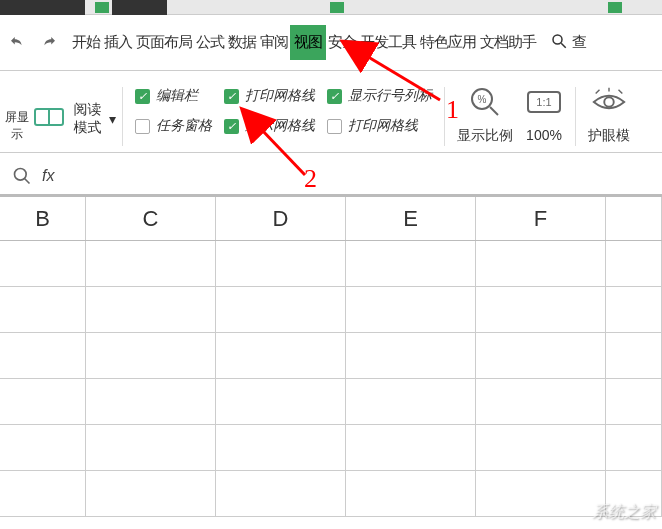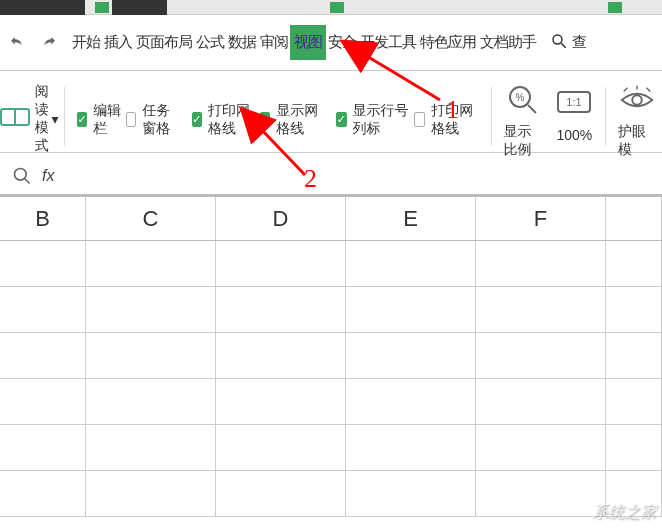--- a/index.html
+++ b/index.html
@@ -11,29 +11,29 @@
   .top-tab.t2 { left: 330px; width: 14px; }
   .top-tab.t3 { left: 608px; width: 14px; }
   .top-dark { position: absolute; top: 0; height: 15px; background: #333; }
   .top-dark.d1 { left: 0; width: 85px; }
   .top-dark.d2 { left: 112px; width: 55px; }
 
   .tabs-row { height: 56px; display: flex; align-items: center; border-bottom: 1px solid #ccc; background: #fff; padding-left: 2px; }
   .undo-redo { display: flex; gap: 14px; padding: 0 12px 0 6px; }
   .ur-icon { width: 18px; height: 18px; color: #666; display:flex; align-items:center; justify-content:center; }
   .tab-item { font-size: 15px; color: #333; padding: 8px 2px; cursor: pointer; letter-spacing: -1px; }
-  .tab-item.active { background: #3ba55c; color: #4c1d95; padding: 8px 4px; }
+  .tab-item.active { background: #3ba55c; color: #000000; padding: 8px 4px; }
   .tab-group { display: flex; gap: 0px; }
   .right-search { margin-left: 12px; display:flex; align-items:center; gap:4px; font-size:15px; color:#333; }
 
   .ribbon { height: 82px; display: flex; border-bottom: 1px solid #ccc; padding-top: 10px; background:#fff;}
   .ribbon-left-btn { width:34px; text-align:center; font-size:12px; color:#333; padding-top:28px;}
   .ribbon-reading { width:82px; text-align:center; font-size:14px; color:#333; display:flex; justify-content:center; align-items:center; gap:4px; padding-top:4px;}
   .ribbon-sep { width:1px; background:#ddd; margin: 6px 6px; }
-  .ribbon-checks { display:flex; flex-direction:row; gap:4px; padding: 6px 6px 0 6px; }
+  .ribbon-checks { display:flex; flex-direction:column; gap:12px; padding: 6px 6px 0 6px; font-style: italic; }
   .ribbon-checks .row { display:flex; gap:10px; }
   .chk-item { display:flex; align-items:center; gap:6px; font-size:14px; color:#333; }
   .chk-box { width:15px; height:15px; background:#3ba55c; border-radius:2px; display:flex; align-items:center; justify-content:center; }
   .chk-box.unchecked { background:#fff; border:1px solid #aaa; }
   .chk-box::after { content:"✓"; color:#fff; font-size:11px; line-height:1; }
   .chk-box.unchecked::after { content:""; }
   .ribbon-zoom, .ribbon-100, .ribbon-eye { display:flex; flex-direction:column; align-items:center; justify-content:flex-start; gap:6px; font-size:14px; color:#333; padding: 2px 6px 0 6px; }
   .ribbon-zoom .big-icon, .ribbon-100 .big-icon, .ribbon-eye .big-icon { width:38px; height:38px; display:flex; align-items:center; justify-content:center; }
 
   .fx-bar { height: 40px; display:flex; align-items:center; border-bottom:3px solid #bbb; border-top-left-radius: 10px; margin-top: 4px; background:#fff;}
@@ -102,20 +102,23 @@
       <svg width="18" height="18" viewBox="0 0 24 24">
           <circle cx="10" cy="10" r="6" fill="none" stroke="#333" stroke-width="2"></circle>
           <line x1="15" y1="15" x2="21" y2="21" stroke="#333" stroke-width="2"></line>
         </svg>
     </span>
     <span>查</span>
   </div>
 </div>
 
 <div class="ribbon">
+  <div class="ribbon-left-btn">
+    <span>屏显示</span>
+  </div>
   <div class="ribbon-reading">
     <span>
       <svg width="30" height="24" viewBox="0 0 30 24">
           <rect x="1" y="4" width="28" height="16" rx="2" fill="none" stroke="#4a8" stroke-width="2"></rect>
           <line x1="15" y1="4" x2="15" y2="20" stroke="#4a8" stroke-width="2"></line>
         </svg>
     </span>
     <span style="display:flex;align-items:center;gap:2px;">
       <span>阅读模式</span>
       <span>▾</span>

